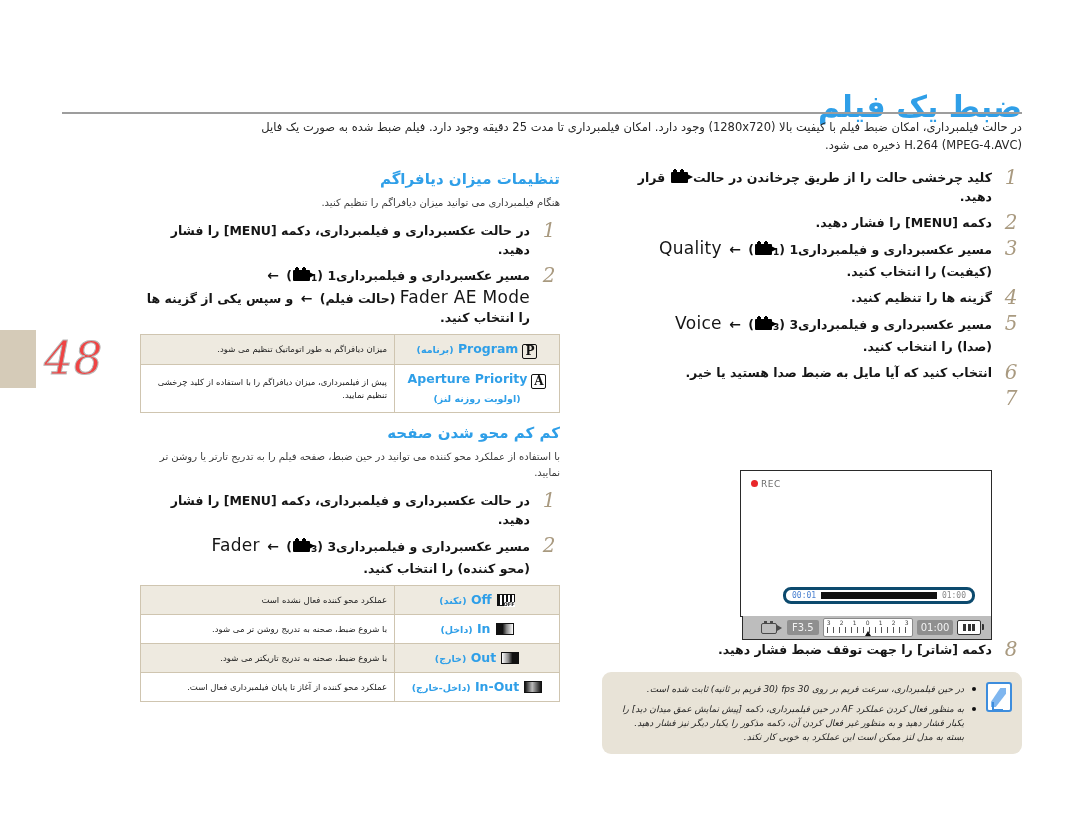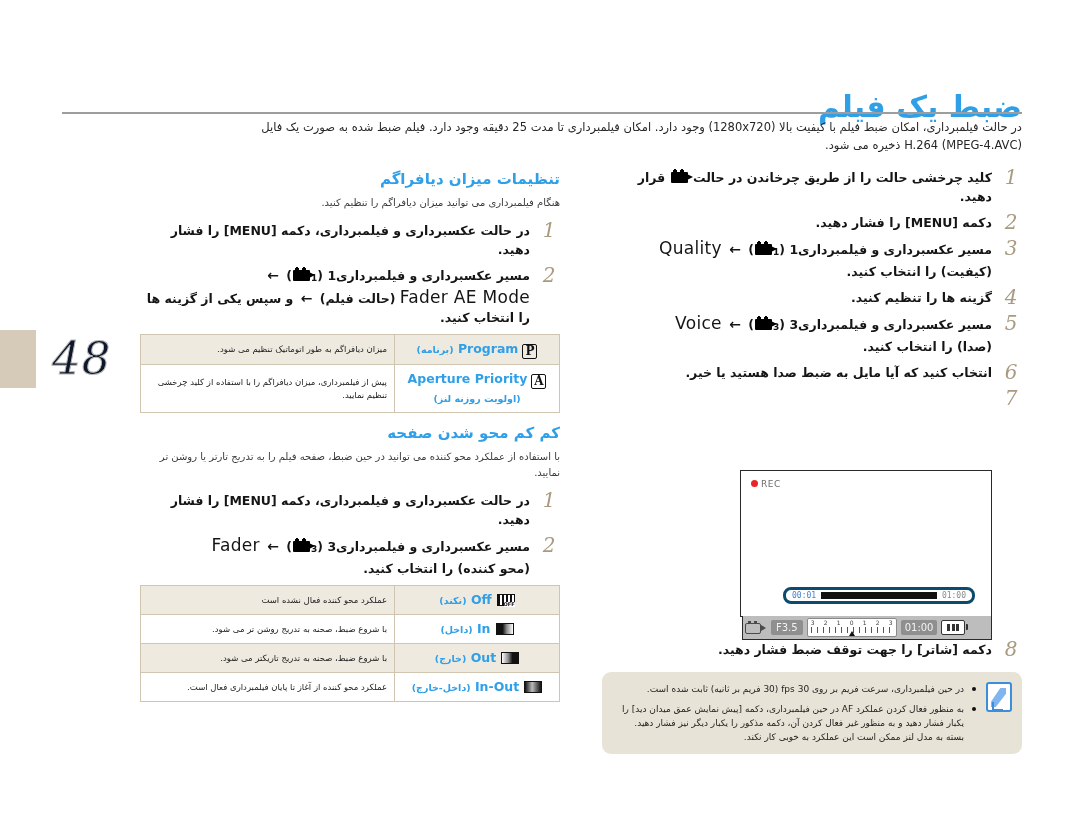--- a/index.html
+++ b/index.html
@@ -13,24 +13,24 @@
     overflow:hidden;
   }
   .page{position:absolute;inset:0;}
 
   
   .page-num-block{
     position:absolute;left:0;top:330px;width:36px;height:58px;
     background:#d5cbb8;
   }
   .page-num{
-    position:absolute;left:52px;top:330px;
+    position:absolute;left:44px;top:330px;
     font-family:"DejaVu Serif","Liberation Serif",serif;
     font-size:45px;line-height:58px;
-    color:#0f172a;
+    color:#ef4444;
     -webkit-text-stroke:1px #b9b9b9;
     letter-spacing:1px;
     font-style:italic;
     font-weight:400;
   }
 
   
   .doc-title{
     position:absolute;right:58px;top:68px;width:960px;
     text-align:right;
@@ -180,21 +180,21 @@
   }
   .lcd-progress .t-start{font-size:8px;color:#4a80d0;font-family:"DejaVu Sans Mono","Liberation Mono",monospace;}
   .lcd-progress .bar{flex:1;height:7px;background:#111;margin:0 5px;}
   .lcd-progress .t-end{font-size:8px;color:#8a8a8a;font-family:"DejaVu Sans Mono","Liberation Mono",monospace;}
 
   .lcd-status{
     position:absolute;right:88px;top:616px;width:250px;height:24px;
     border:1px solid #2a2a2a;border-top:none;
     background:#bdbdbd;
     display:flex;align-items:center;direction:ltr;
-    padding:0 0;box-sizing:border-box;gap:4px;
+    padding:0 16px;box-sizing:border-box;gap:4px;
   }
   .st-cam{
     width:22px;height:15px;position:relative;flex:none;margin-left:2px;
   }
   .st-cam .body{
     position:absolute;left:0;top:3px;width:14px;height:9px;
     border:1.5px solid #4a4a4a;border-radius:2px;background:#bdbdbd;
   }
   .st-cam .lens{
     position:absolute;right:1px;top:4.5px;
@@ -266,21 +266,21 @@
     background:#7fb6ef;
     clip-path:polygon(0 100%,0 72%,62% 0,100% 0,100% 30%,32% 100%);
   }
   .note-icon::after{
     content:"";position:absolute;left:4px;top:18px;width:9px;height:7px;
     border-left:2px solid #3d8ddd;border-bottom:2px solid #3d8ddd;
   }
   ul.note-list{list-style:none;margin:0;padding:0;}
   ul.note-list li{
     position:relative;padding-right:12px;margin-bottom:6px;
-    font-size:9px;line-height:14px;text-align:right;color:#1e1e1e;
+    font-size:9px;line-height:14px;text-align:right;color:#1e1e1e;font-style:italic;
   }
   ul.note-list li::before{
     content:"";position:absolute;right:0;top:5px;width:4px;height:4px;
     border-radius:50%;background:#111;
   }
   ul.note-list li:last-child{margin-bottom:0;}
 
   .spacer-sm{height:9px;}
 </style>
 </head>

